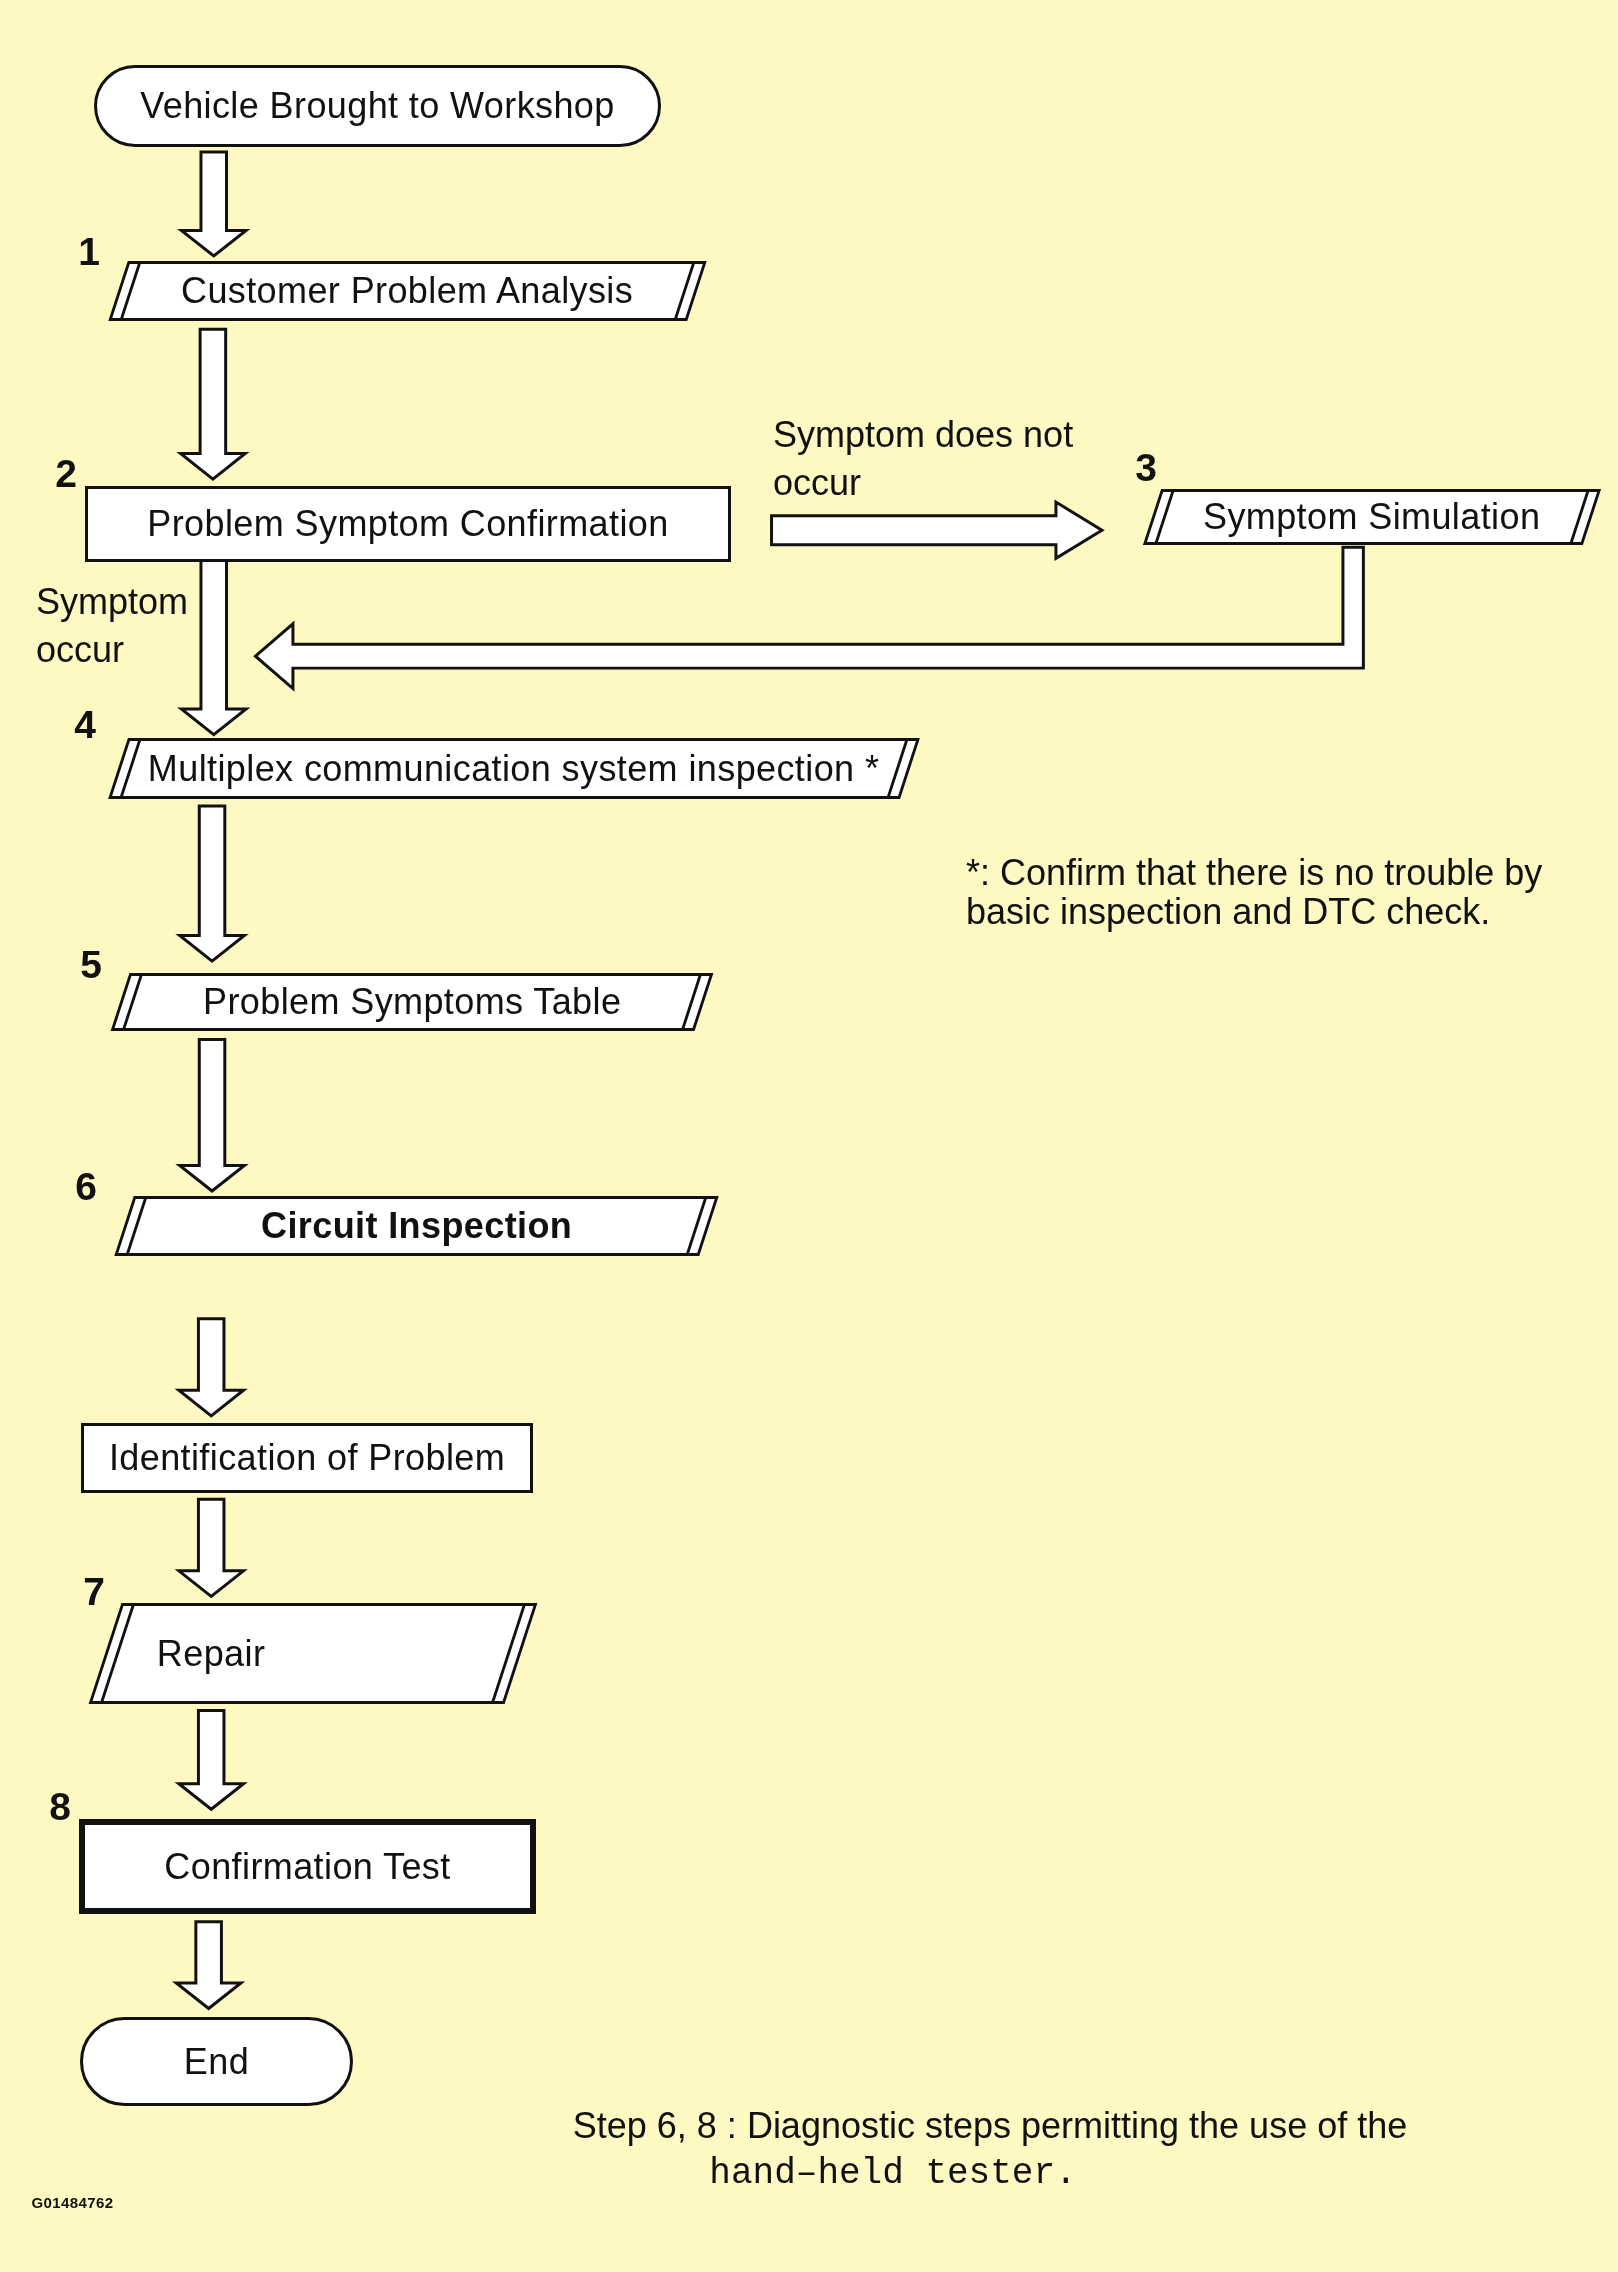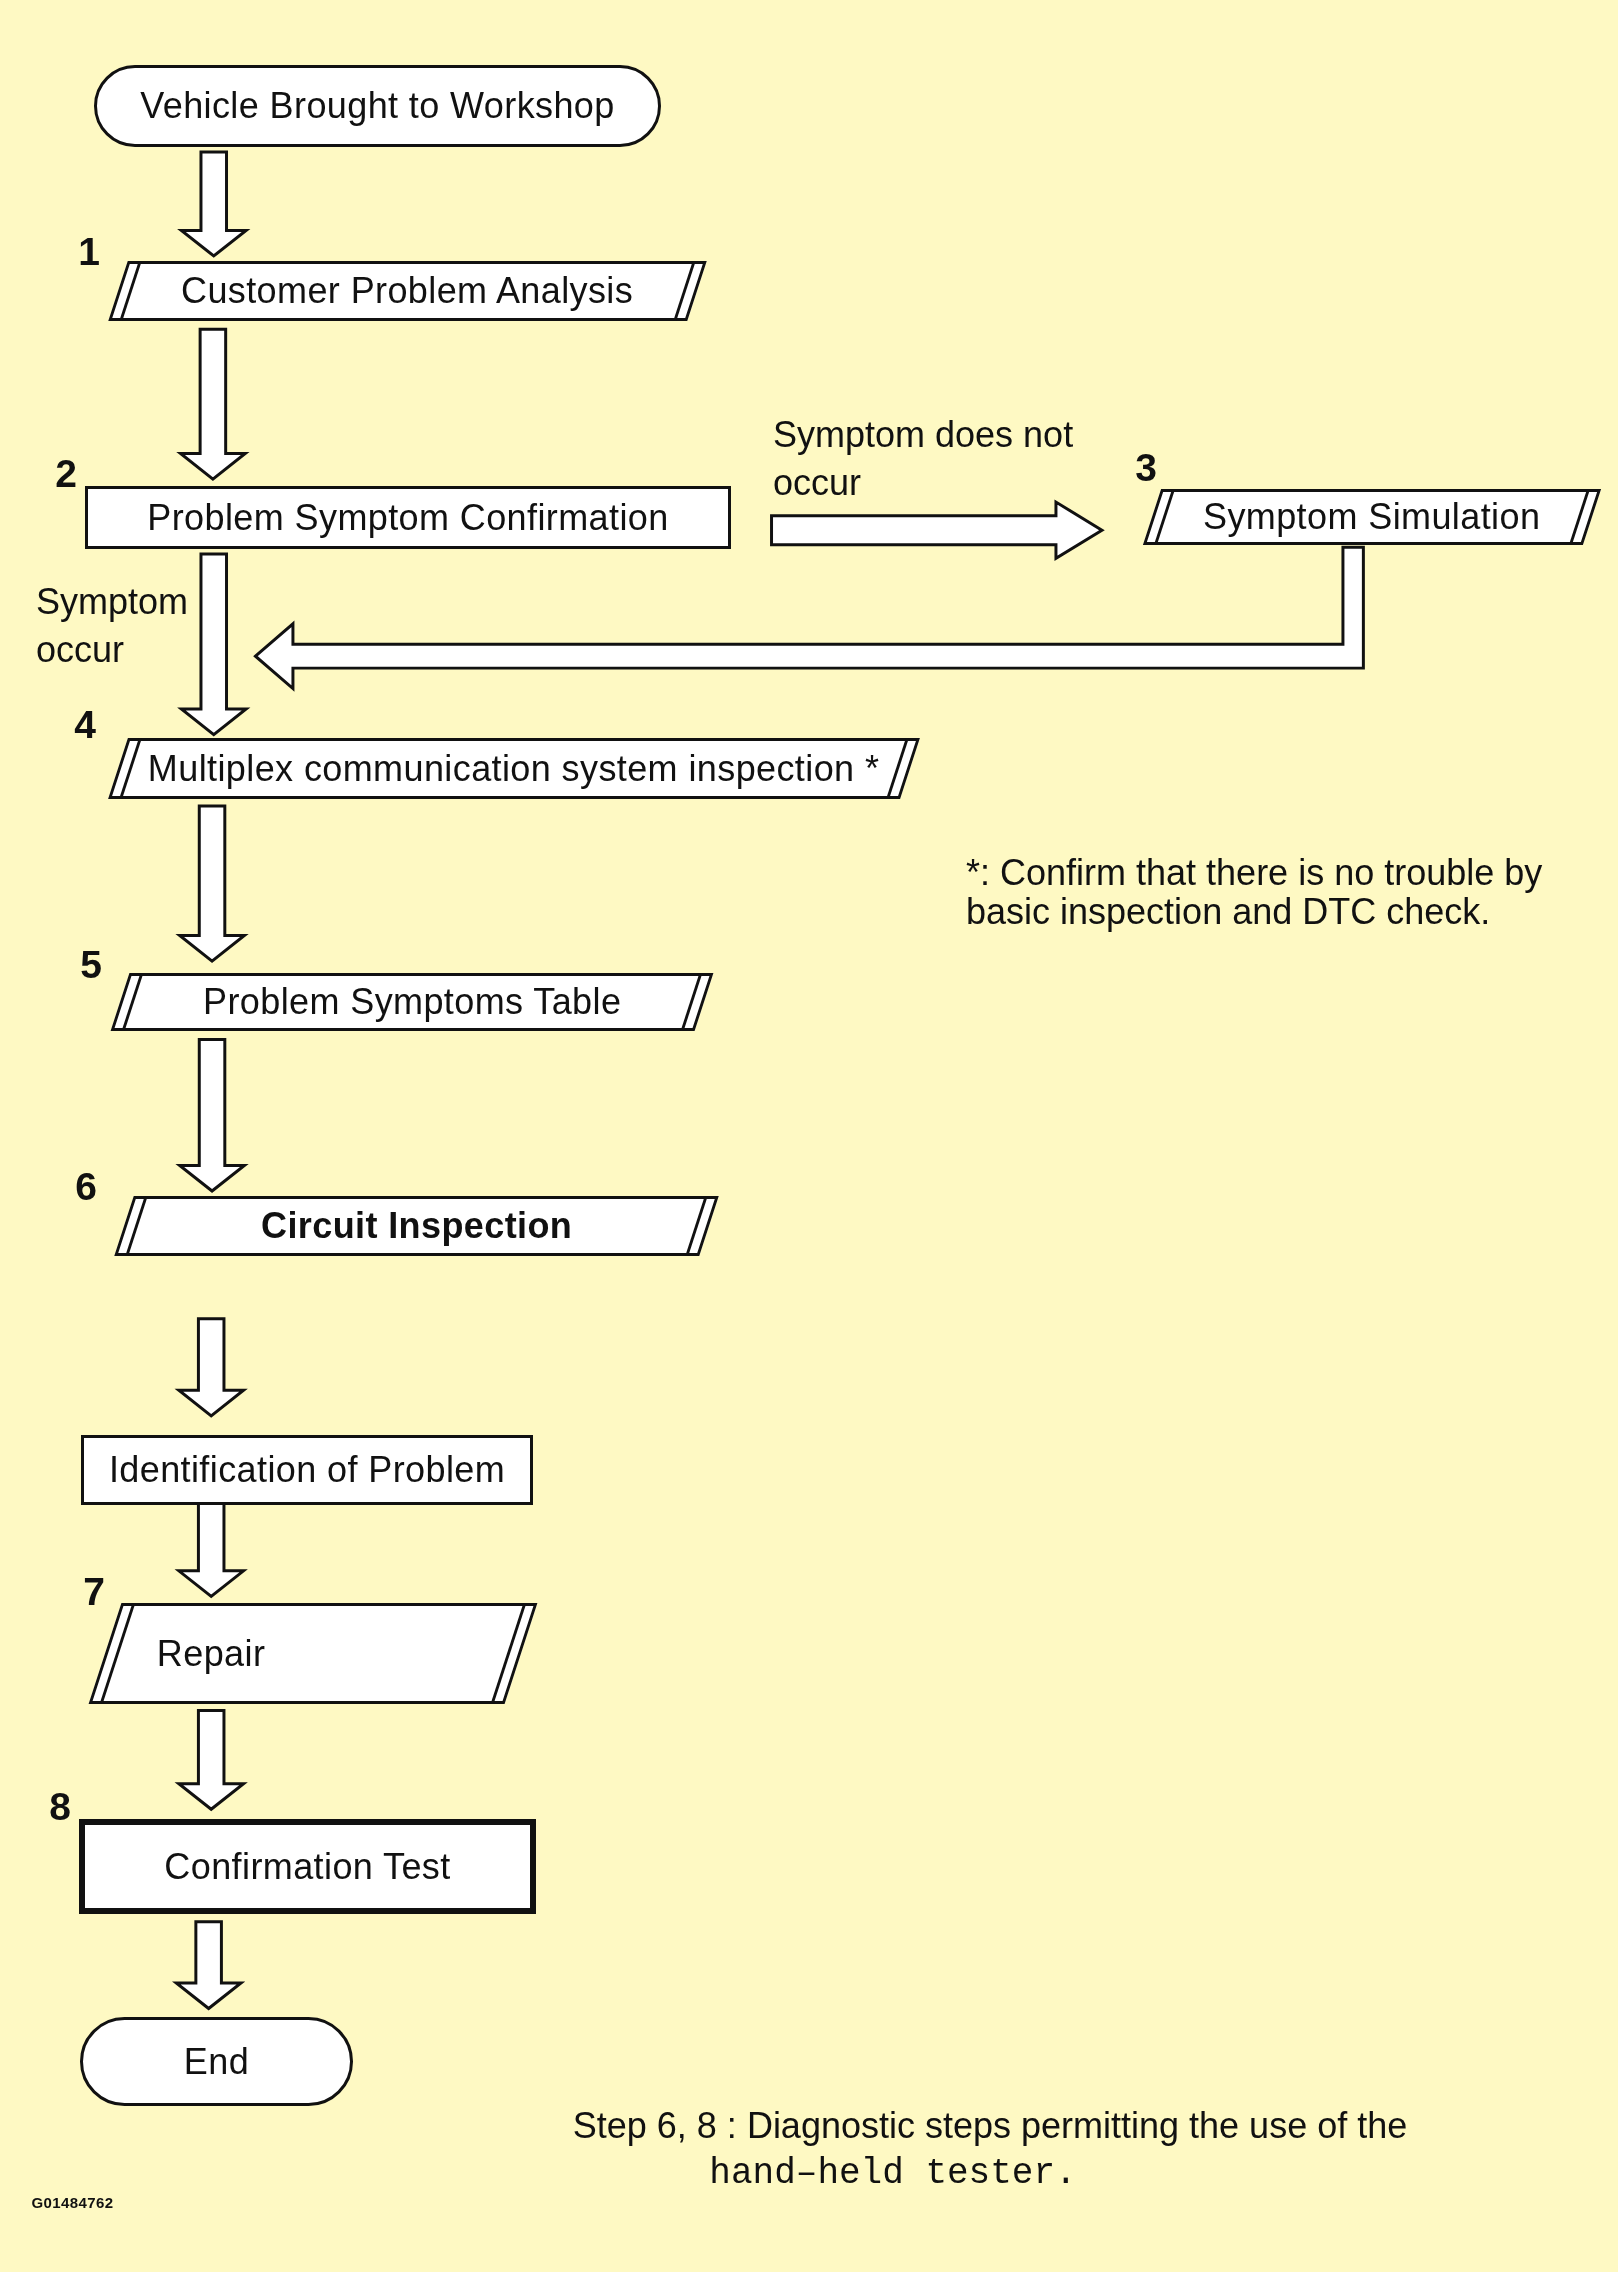--- a/index.html
+++ b/index.html
@@ -53,21 +53,21 @@
   </div>
 
   <div class="stepnum" style="left:89px; top:252px;">1</div>
   <div class="node para" style="left:118px; top:261px; width:579px; height:60px;">
     <span class="edge-l"></span>
     <span class="edge-r"></span>
     <span class="nlabel lbl">Customer Problem Analysis</span>
   </div>
 
   <div class="stepnum" style="left:66px; top:474px;">2</div>
-  <div class="node rect" style="left:85px; top:486px; width:646px; height:63px;">
+  <div class="node rect" style="left:85px; top:486px; width:646px; height:76px;">
     <span class="nlabel">Problem Symptom Confirmation</span>
   </div>
 
   <div class="sidetext" style="left:773px; top:414px;">Symptom does not</div>
   <div class="sidetext" style="left:773px; top:462px;">occur</div>
 
   <div class="stepnum" style="left:1146px; top:468px;">3</div>
   <div class="node para" style="left:1152px; top:489px; width:440px; height:56px;">
     <span class="edge-l"></span>
     <span class="edge-r"></span>
@@ -94,21 +94,21 @@
     <span class="nlabel lbl">Problem Symptoms Table</span>
   </div>
 
   <div class="stepnum" style="left:86px; top:1187px;">6</div>
   <div class="node para" style="left:124px; top:1196px; width:585px; height:60px;">
     <span class="edge-l"></span>
     <span class="edge-r"></span>
     <span class="nlabel lbl bold">Circuit Inspection</span>
   </div>
 
-  <div class="node rect" style="left:81px; top:1423px; width:452px; height:70px;margin-top:12px;">
+  <div class="node rect" style="left:81px; top:1423px; width:452px; height:70px;">
     <span class="nlabel">Identification of Problem</span>
   </div>
 
   <div class="stepnum" style="left:94px; top:1592px;">7</div>
   <div class="node para leftpad" style="left:105px; top:1603px; width:416px; height:101px;">
     <span class="edge-l"></span>
     <span class="edge-r"></span>
     <span class="nlabel lbl">Repair</span>
   </div>
 

